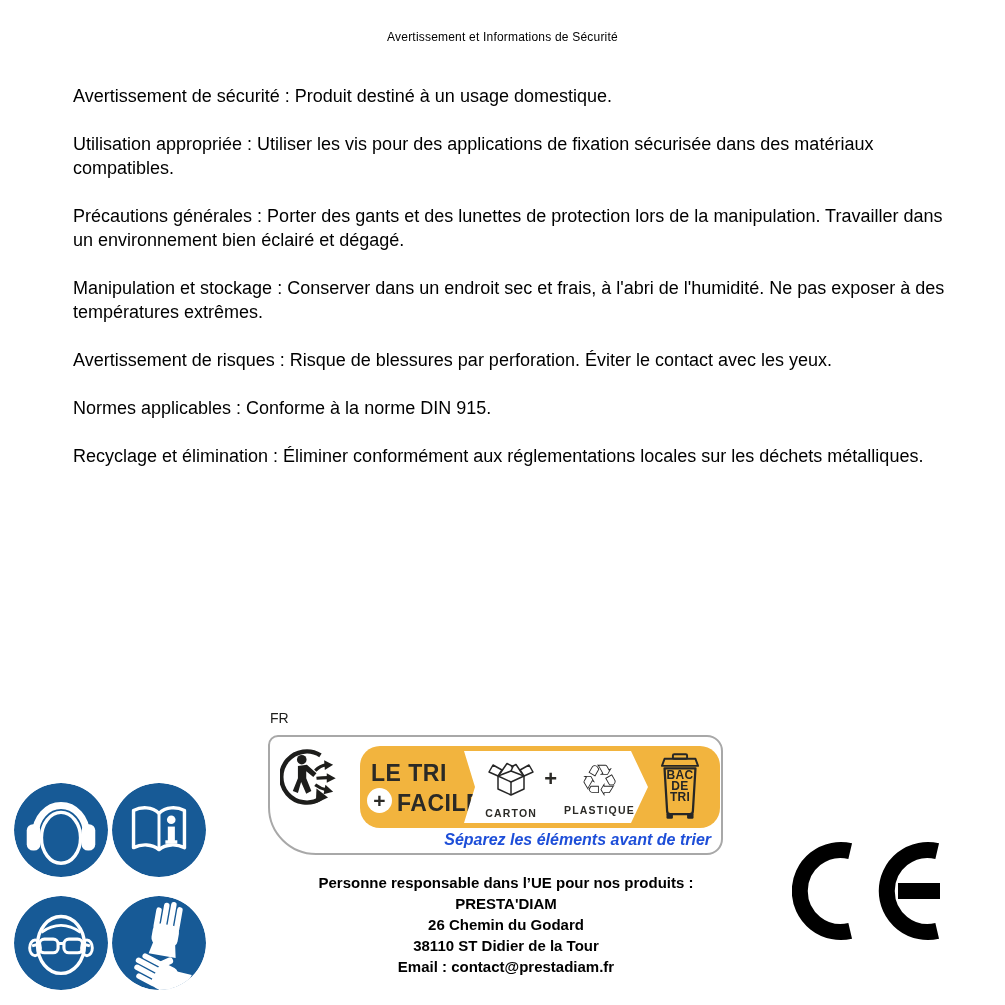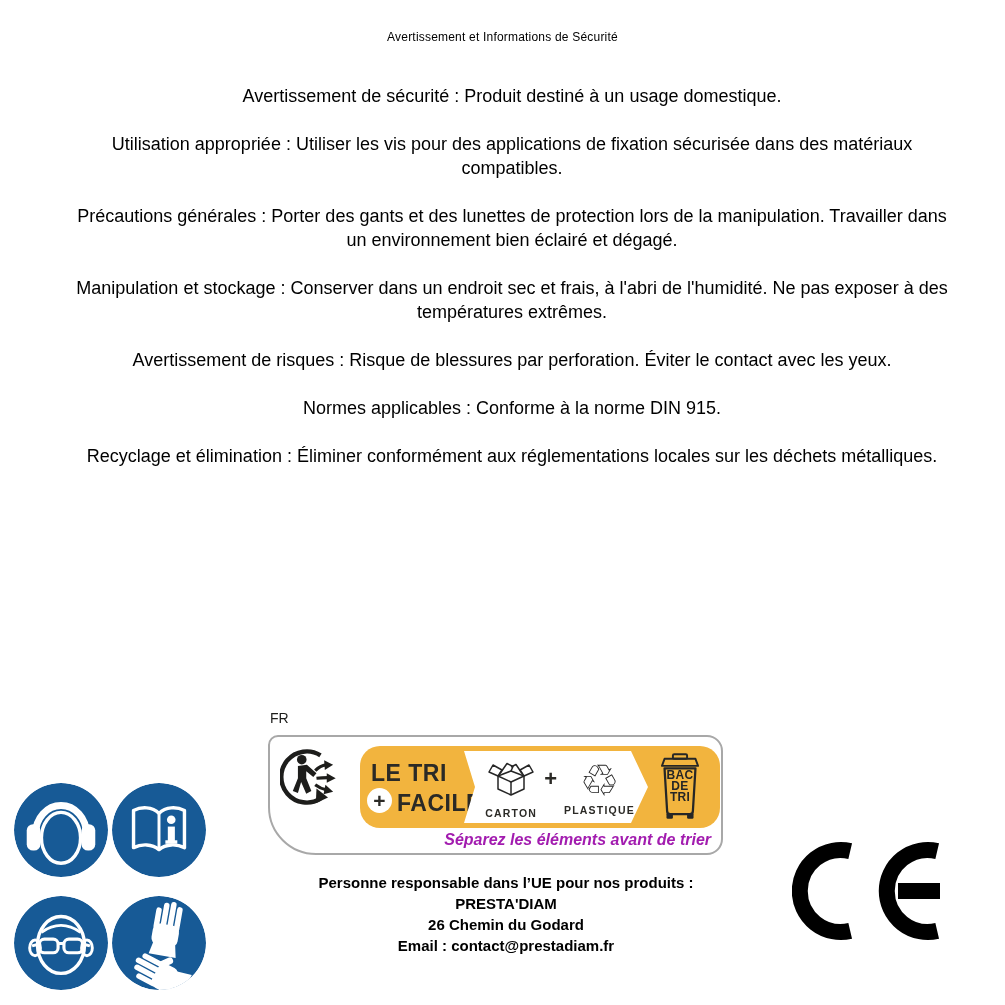--- a/index.html
+++ b/index.html
@@ -7,21 +7,21 @@
     width:1005px;height:1005px;position:relative;overflow:hidden;
     background:#ffffff;color:#000;
     font-family:"Liberation Sans",sans-serif;
   }
   .title{
     position:absolute;left:0;right:0;top:30px;text-align:center;
     font-size:12px;font-weight:400;letter-spacing:.2px;
   }
   .content{
     position:absolute;left:73px;top:84px;width:878px;
-    font-size:18px;line-height:24px;text-align:center;
+    font-size:18px;line-height:24px;
   }
   .content p{margin:0 0 24px 0;}
 
   
   .icon-grid{
     position:absolute;left:14px;top:783px;width:192px;
     display:grid;grid-template-columns:94px 94px;grid-gap:19px 4px;
   }
   .icon-grid svg{display:block;}
 
@@ -64,21 +64,21 @@
     font-family:"DejaVu Sans",sans-serif;font-size:44px;line-height:44px;color:#262626;
   }
   .bin-wrap{position:absolute;left:296px;top:7px;width:48px;height:67px;}
   .bin-wrap svg{position:absolute;left:0;top:0;}
   .bin-text{
     position:absolute;left:0;top:17px;width:48px;text-align:center;
     font-size:12px;font-weight:800;line-height:11px;color:#262626;letter-spacing:.3px;
   }
   .tagline{
     position:absolute;right:10px;top:94px;
-    font-style:italic;font-weight:700;font-size:16px;color:#a21caf;white-space:nowrap;
+    font-style:italic;font-weight:700;font-size:16px;color:#1d4ed8;white-space:nowrap;
   }
 
   
   .responsible{
     position:absolute;left:256px;top:872px;width:500px;text-align:center;
     font-size:15px;font-weight:700;line-height:21px;
   }
 
   
   .ce{position:absolute;left:792px;top:841px;width:152px;height:100px;}
@@ -246,20 +246,21 @@
     </div>
   </div>
 
   <div class="tagline">Séparez les éléments avant de trier</div>
 </div>
 
 <div class="responsible">
   <div>Personne responsable dans l’UE pour nos produits :</div>
   <div>PRESTA'DIAM</div>
   <div>26 Chemin du Godard</div>
+  <div>38110 ST Didier de la Tour</div>
   <div>Email : contact@prestadiam.fr</div>
 </div>
 
 <span class="ce">
   <svg width="152" height="100" viewBox="0 0 152 100">
     <path d="M58.2 10.1 A41 41 0 1 0 58.2 89.9" fill="none" stroke="#000" stroke-width="16"></path>
     <path d="M145.2 10.1 A41 41 0 1 0 145.2 89.9" fill="none" stroke="#000" stroke-width="16"></path>
     <path d="M106 50 H148" stroke="#000" stroke-width="16"></path>
   </svg>
 </span>

